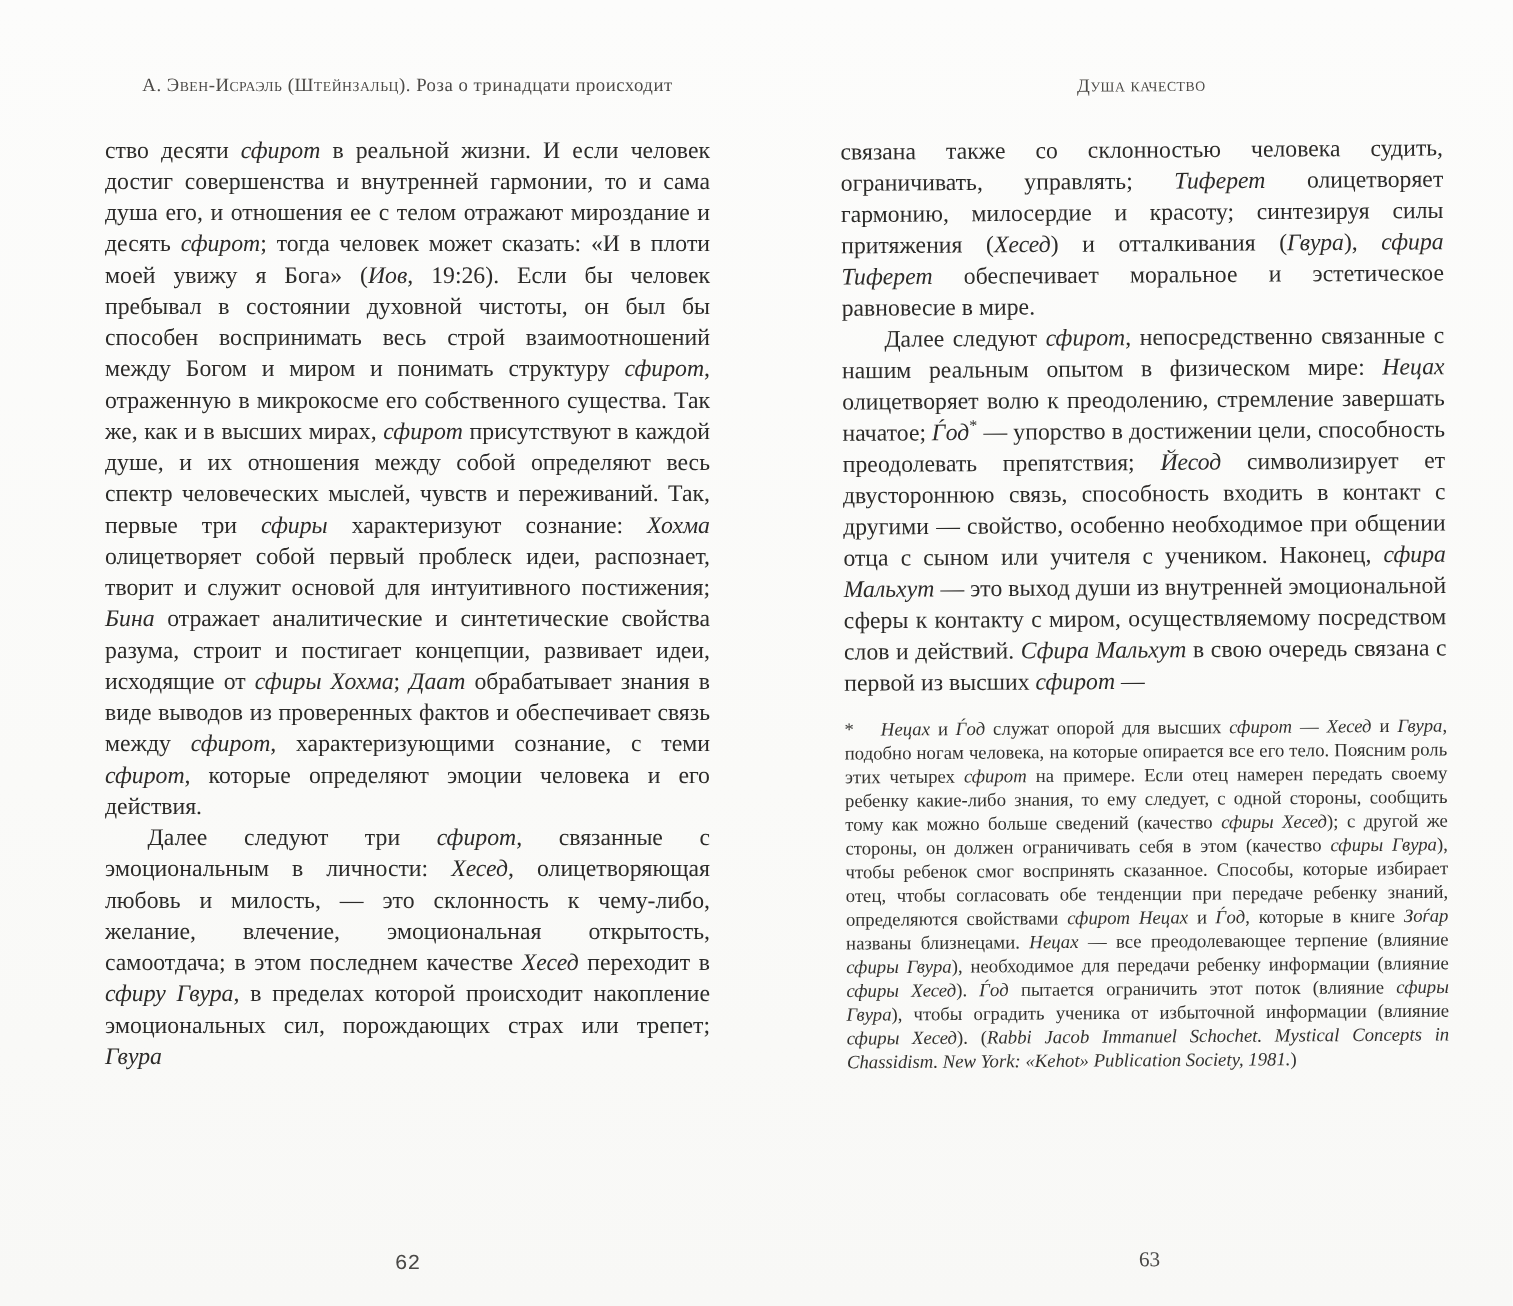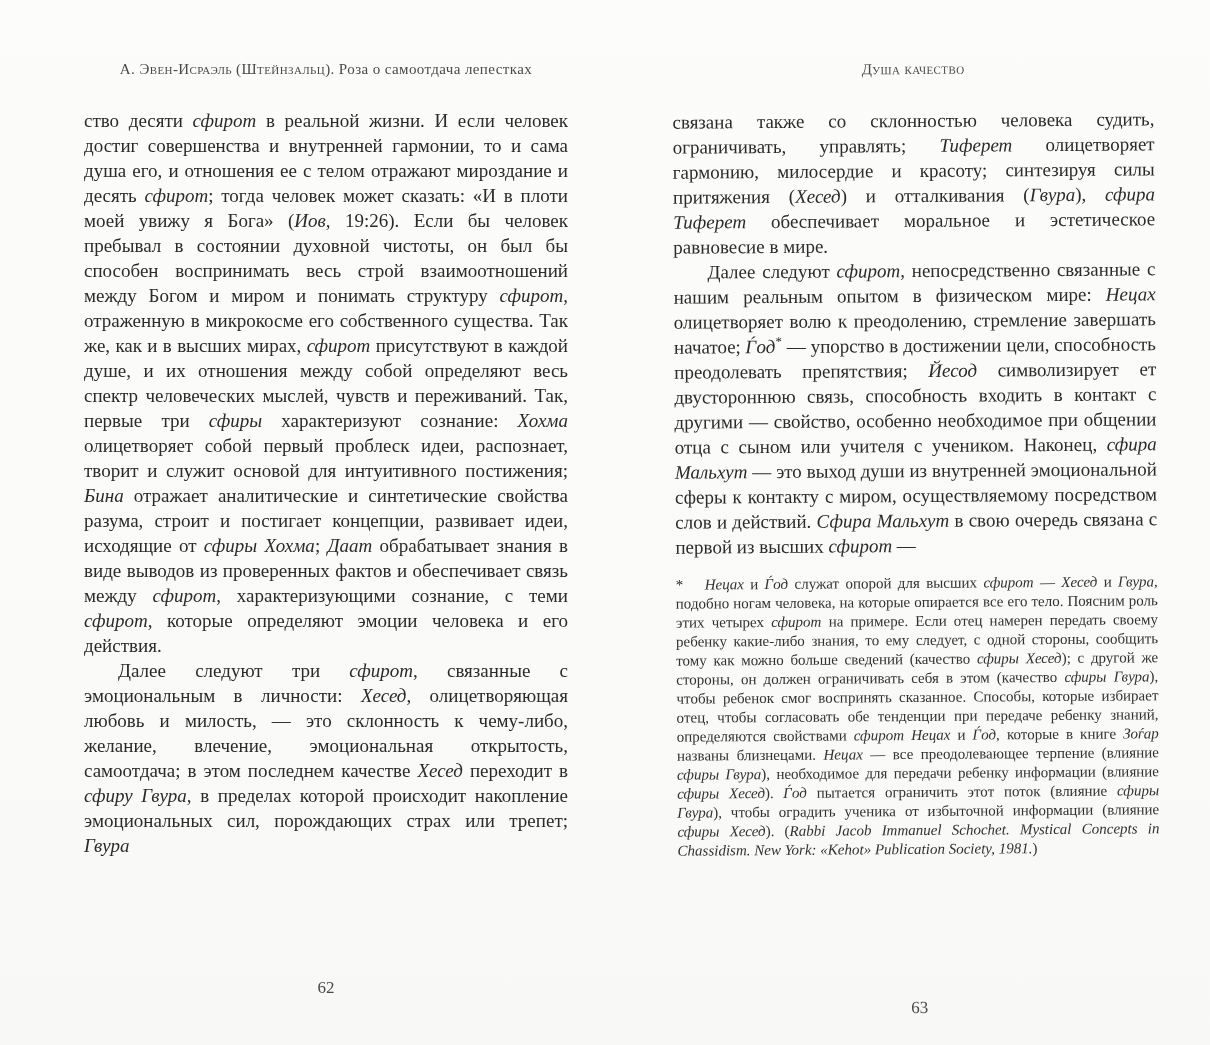--- a/index.html
+++ b/index.html
@@ -66,32 +66,32 @@
   }
 
   .pagenum {
     position: absolute;
     left: 0;
     width: 100%;
     text-align: center;
     font-size: 17px;
     color: #4a4947;
   }
-  .page-left  .pagenum { top: 918px; }
+  .page-left  .pagenum { top: 942px; font-family: Liberation Mono, monospace; }
   .page-right .pagenum { top: 938px; }
 </style>
 </head>
 <body>
 
 <div class="book-spread">
 
   <div class="page page-left">
     <div class="running-head">
       <span class="sc">А. Эвен-Исраэль (Штейнзальц).</span>
-      <span>Роза о самоотдача лепестках</span>
+      <span>Роза о тринадцати происходит</span>
     </div>
     <div class="body-text">
         <div class="para"><span>ство десяти </span><span class="it">сфирот</span><span> в реальной жизни. И если человек достиг совершенства и внутренней гармонии, то и сама душа его, и отношения ее с телом отражают мироздание и десять </span><span class="it">сфирот</span><span>; тогда человек может сказать: «И в плоти моей увижу я Бога» (</span><span class="it">Иов</span><span>, 19:26). Если бы человек пребывал в состоянии духовной чистоты, он был бы способен воспринимать весь строй взаимоотношений между Богом и миром и понимать структуру </span><span class="it">сфирот</span><span>, отраженную в микрокосме его собственного существа. Так же, как и в высших мирах, </span><span class="it">сфирот</span><span> присутствуют в каждой душе, и их отношения между собой определяют весь спектр человеческих мыслей, чувств и переживаний. Так, первые три </span><span class="it">сфиры</span><span> характеризуют сознание: </span><span class="it">Хохма</span><span> олицетворяет собой первый проблеск идеи, распознает, творит и служит основой для интуитивного постижения; </span><span class="it">Бина</span><span> отражает аналитические и синтетические свойства разума, строит и постигает концепции, развивает идеи, исходящие от </span><span class="it">сфиры Хохма</span><span>; </span><span class="it">Даат</span><span> обрабатывает знания в виде выводов из проверенных фактов и обеспечивает связь между </span><span class="it">сфирот</span><span>, характеризующими сознание, с теми </span><span class="it">сфирот</span><span>, которые определяют эмоции человека и его действия.</span></div>
         <div class="para indent"><span>Далее следуют три </span><span class="it">сфирот</span><span>, связанные с эмоциональным в личности: </span><span class="it">Хесед</span><span>, олицетворяющая любовь и милость, — это склонность к чему-либо, желание, влечение, эмоциональная открытость, самоотдача; в этом последнем качестве </span><span class="it">Хесед</span><span> переходит в </span><span class="it">сфиру Гвура</span><span>, в пределах которой происходит накопление эмоциональных сил, порождающих страх или трепет; </span><span class="it">Гвура</span></div>
       </div>
     <div class="pagenum">62</div>
   </div>
 
   <div class="page page-right">
     <div class="running-head">

